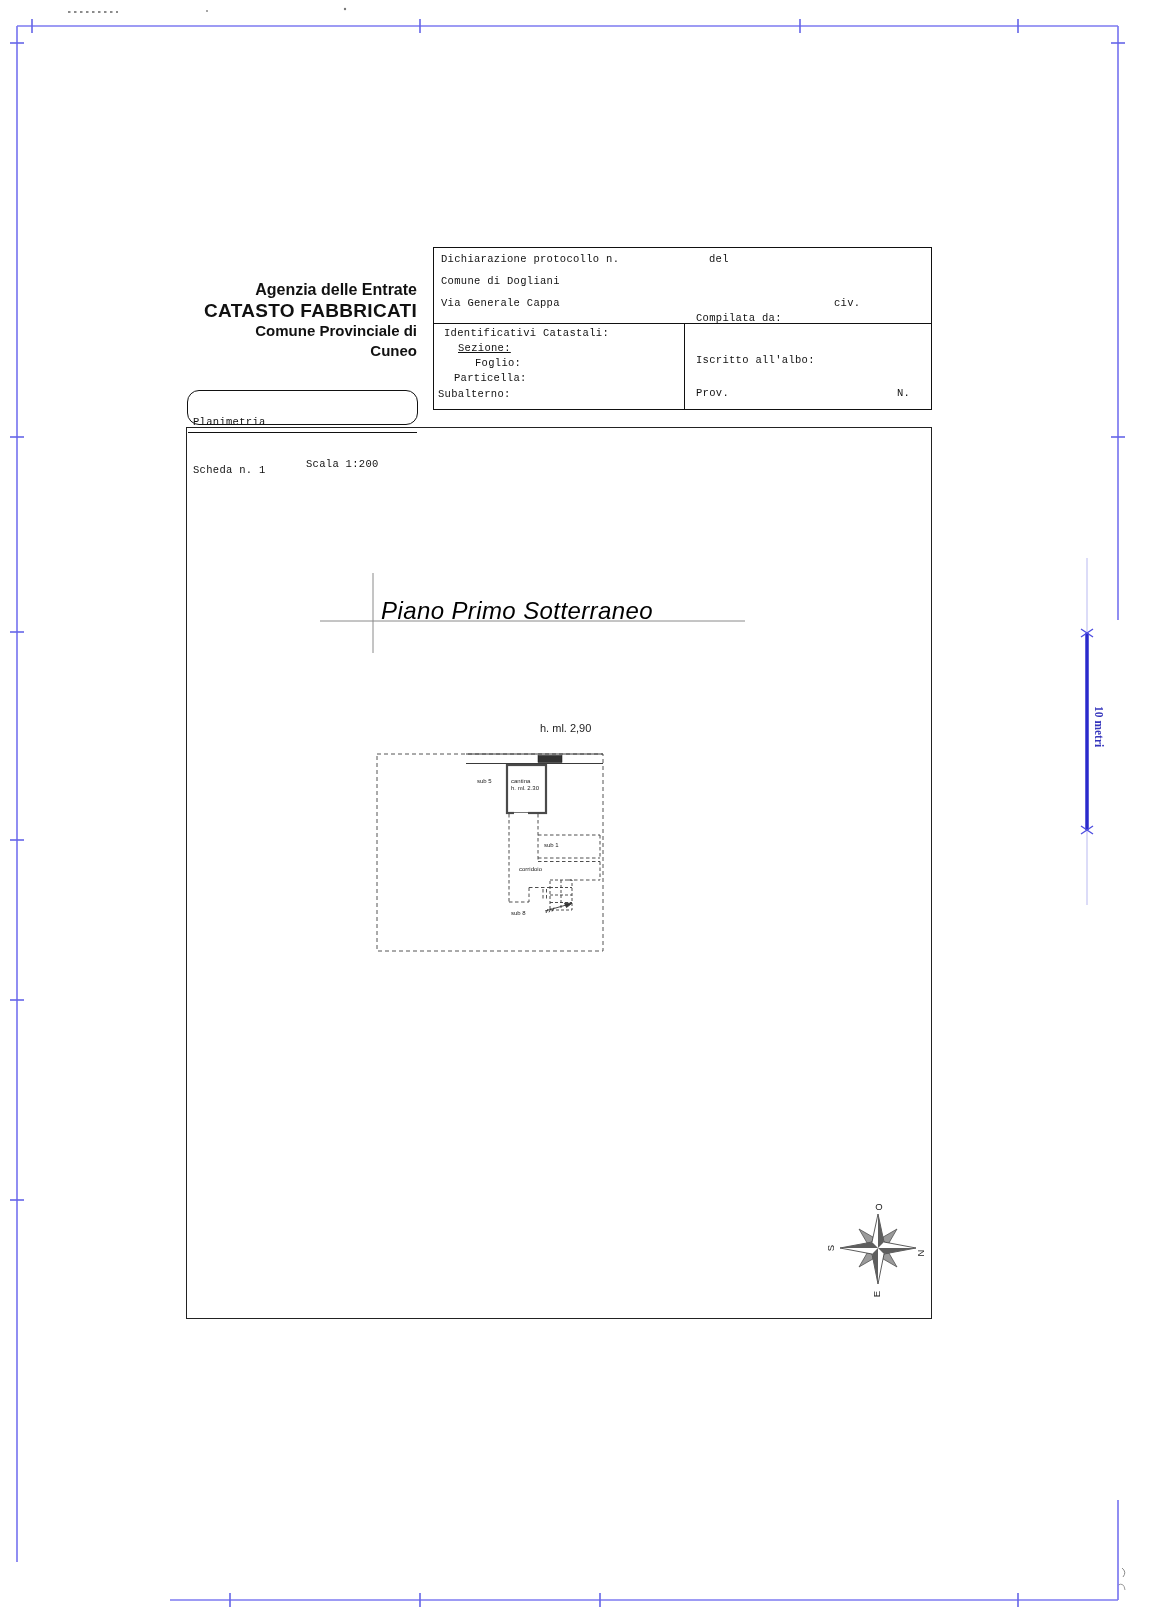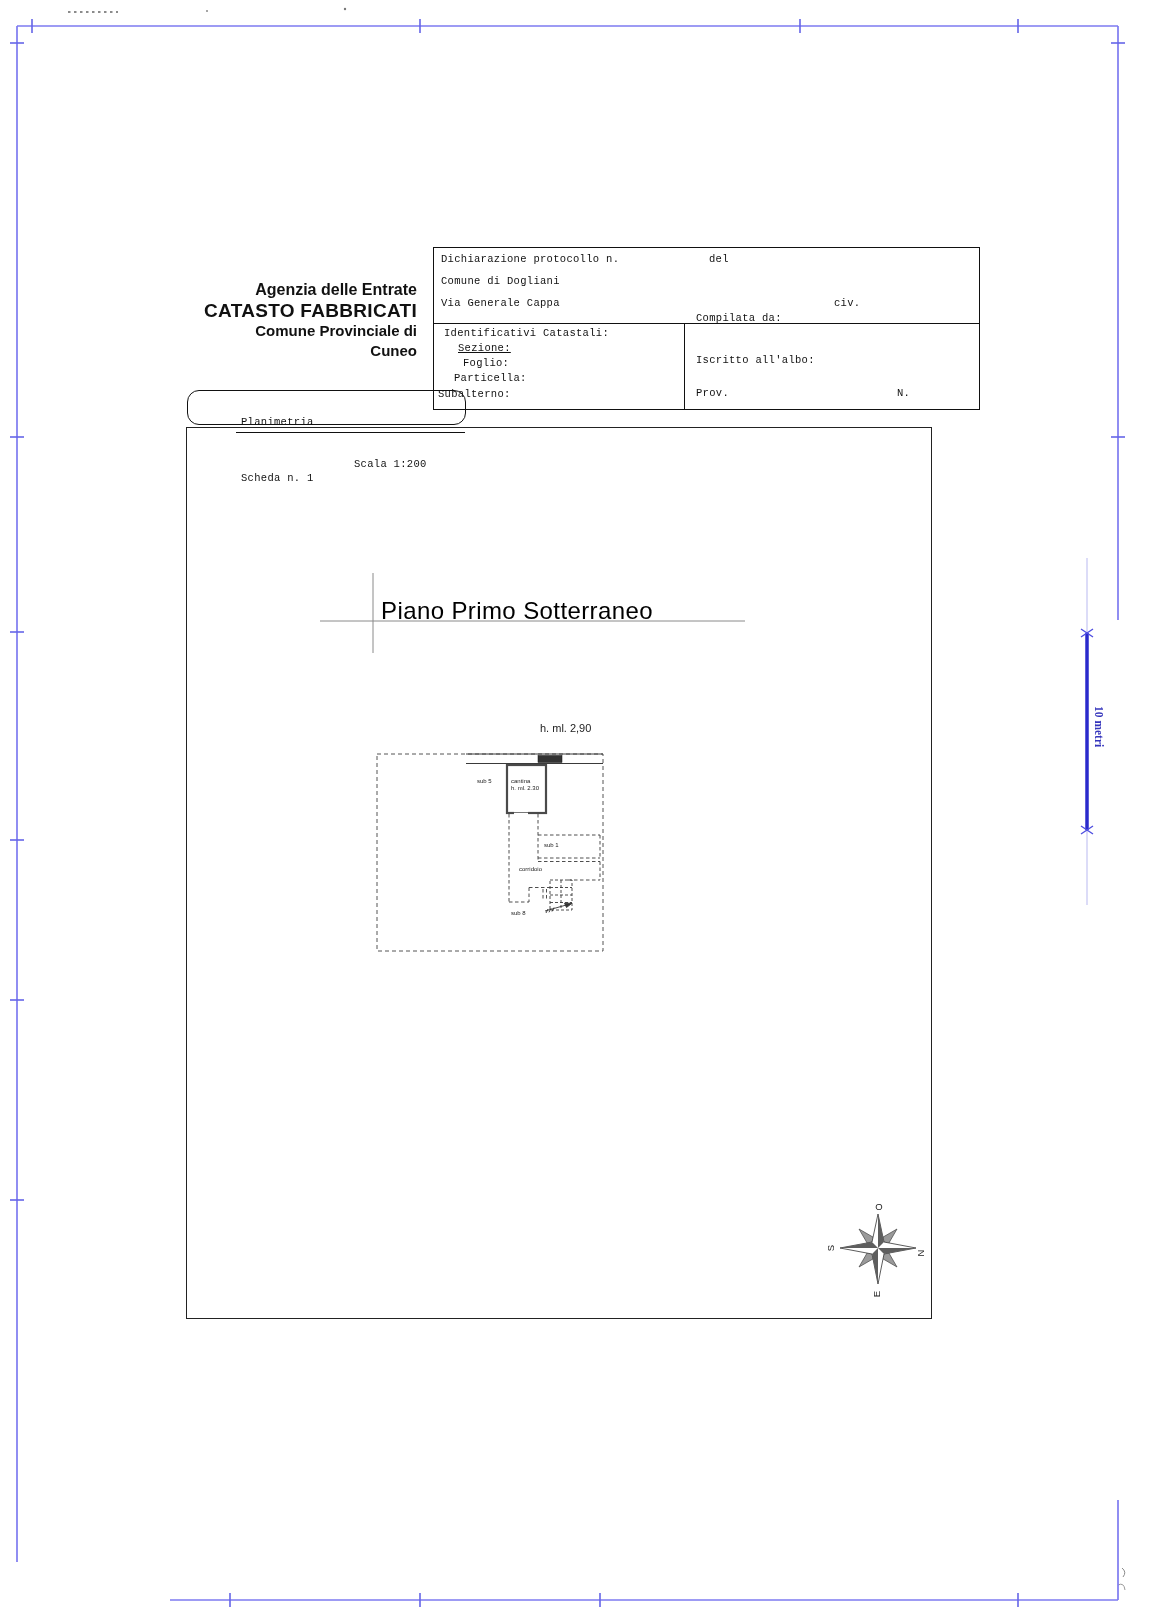--- a/index.html
+++ b/index.html
@@ -7,62 +7,62 @@
   .page{position:relative;width:1151px;height:1610px;background:#ffffff;overflow:hidden;
         font-family:"Liberation Sans",sans-serif;color:#1a1a1a;}
   .abs{position:absolute;}
   .mono{font-family:"Liberation Mono","DejaVu Sans Mono",monospace;font-size:10.5px;
         letter-spacing:0.3px;color:#111;white-space:pre;}
   .agency{width:232px;text-align:right;font-weight:bold;color:#111;}
   .agency .l1{font-size:16px;line-height:20px;}
   .agency .l2{font-size:19px;line-height:21px;letter-spacing:0.3px;}
   .agency .l3{font-size:15px;line-height:20px;}
   .agency .l4{font-size:15px;line-height:20px;}
-  .box{border:1.4px solid #111;background:transparent;padding-left:48px;}
+  .box{border:1.4px solid #111;background:transparent;}
   .plan-table .r1{height:16px;border-bottom:1.2px solid #111;padding:1px 0 0 5px;}
   .plan-table .r2{position:relative;height:15px;padding-top:1px;}
   .decl{position:relative;}
   .decl .vline{position:absolute;left:250px;top:75px;bottom:0;width:0;border-left:1.2px solid #111;}
   .decl .hline{position:absolute;left:0;right:0;top:75px;height:0;border-top:1.2px solid #111;}
   .bigrect{border:1.2px solid #222;}
-  .floor-title{font-size:24px;letter-spacing:0.4px;color:#000;}
+  .floor-title{font-size:24px;letter-spacing:0.4px;color:#000;font-style:italic;}
   .hnote{font-size:11px;color:#222;margin-left:41px;}
   svg{position:absolute;left:0;top:0;pointer-events:none;}
 </style>
 </head>
 <body>
 
 <div class="page">
 
   <div class="abs agency" style="left:185px;top:280px;">
     <div class="l1">Agenzia delle Entrate</div>
     <div class="l2">CATASTO FABBRICATI</div>
     <div class="l3">Comune Provinciale di</div>
     <div class="l4">Cuneo</div>
   </div>
 
   <div class="abs box plan-table mono" style="left:187px;top:390px;width:229px;height:33px;border-radius:12px;">
     <div class="r1">Planimetria</div>
     <div class="r2">
-      <span class="abs" style="left:5px;top:15px;">Scheda n. 1</span>
+      <span class="abs" style="left:5px;top:7px;">Scheda n. 1</span>
       <span class="abs" style="left:118px;top:1px;">Scala 1:200</span>
     </div>
   </div>
 
   <div class="abs box decl mono" style="left:433px;top:247px;width:497px;height:161px;">
     <span class="abs" style="left:7px;top:5px;">Dichiarazione protocollo n.</span>
     <span class="abs" style="left:275px;top:5px;">del</span>
     <span class="abs" style="left:7px;top:27px;">Comune di Dogliani</span>
     <span class="abs" style="left:7px;top:49px;">Via Generale Cappa</span>
     <span class="abs" style="left:400px;top:49px;">civ.</span>
     <div class="hline"></div>
     <div class="vline"></div>
     <span class="abs" style="left:10px;top:79px;">Identificativi Catastali:</span>
     <span class="abs" style="left:24px;top:94px;text-decoration:underline;">Sezione:</span>
-    <span class="abs" style="left:29px;top:109px;text-align:right;">Foglio:</span>
+    <span class="abs" style="left:41px;top:109px;text-align:right;">Foglio:</span>
     <span class="abs" style="left:20px;top:124px;">Particella:</span>
     <span class="abs" style="left:4px;top:140px;">Subalterno:</span>
     <span class="abs" style="left:262px;top:64px;">Compilata da:</span>
     <span class="abs" style="left:262px;top:106px;">Iscritto all'albo:</span>
     <span class="abs" style="left:262px;top:139px;">Prov.</span>
     <span class="abs" style="left:463px;top:139px;">N.</span>
   </div>
 
   <div class="abs bigrect" style="left:186px;top:427px;width:744px;height:890px;"></div>
 

